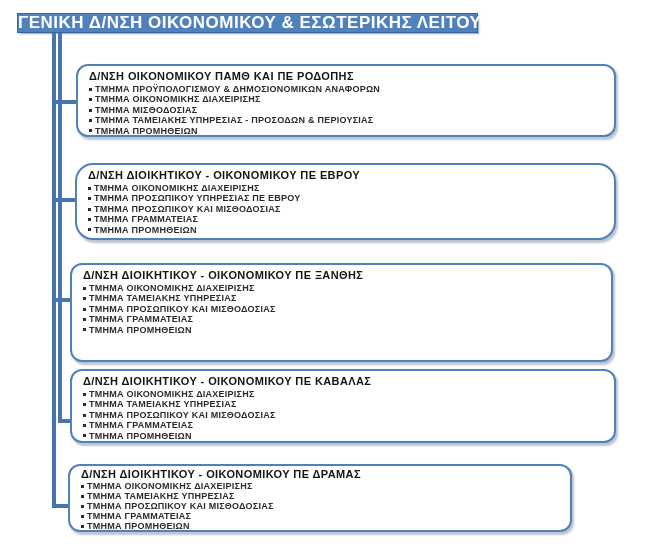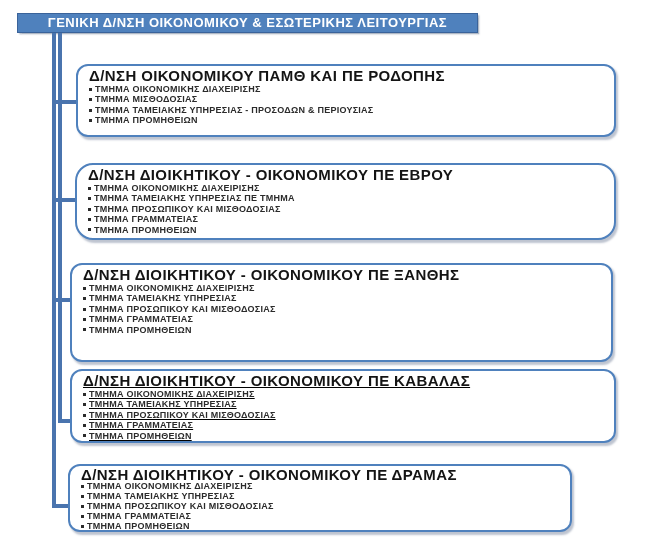--- a/index.html
+++ b/index.html
@@ -5,32 +5,32 @@
   html,body{margin:0;padding:0;}
   body{
     width:651px;height:551px;position:relative;background:#ffffff;
     font-family:"Liberation Sans","DejaVu Sans",sans-serif;
     overflow:hidden;
   }
   .root-box{
     position:absolute;left:17px;top:13px;width:461px;height:20px;
     background:#4F81BD;border:1px solid #3A639A;box-sizing:border-box;
     box-shadow:1.5px 1.5px 1.5px rgba(110,125,150,.55);
-    color:#ffffff;font-weight:bold;font-size:13px;letter-spacing:.5px;
+    color:#ffffff;font-weight:bold;font-size:17px;letter-spacing:.5px;
     text-align:center;line-height:18px;white-space:nowrap;
   }
   .vline,.hstub{position:absolute;background:#4A74AE;}
   .dir-box{
     position:absolute;background:#ffffff;border:2.5px solid #4F81BD;
     border-radius:12px;box-sizing:border-box;
     box-shadow:2px 2.5px 2px rgba(110,125,150,.45);
     padding:3px 8px 0 11px;
   }
   .dir-title{
-    font-weight:bold;font-size:15px;color:#141414;letter-spacing:.4px;
+    font-weight:bold;font-size:11px;color:#141414;letter-spacing:.4px;
     white-space:nowrap;line-height:14px;margin-bottom:1px;
   }
   .dept{
     display:flex;align-items:center;gap:3px;
     font-weight:bold;font-size:9px;color:#2B2B2B;letter-spacing:.25px;
     line-height:10.4px;white-space:nowrap;
   }
   .dept::before{
     content:"";width:3px;height:3px;background:#2B2B2B;flex:none;
   }
@@ -47,45 +47,46 @@
 <div class="vline" style="left:58px;top:33px;width:4px;height:390px;"></div>
 
 <div class="hstub" style="left:52px;top:100px;width:27px;height:4px;"></div>
 <div class="hstub" style="left:52px;top:198px;width:26px;height:4px;"></div>
 <div class="hstub" style="left:52px;top:298px;width:22px;height:4px;"></div>
 <div class="hstub" style="left:58px;top:419px;width:15px;height:4px;"></div>
 <div class="hstub" style="left:52px;top:504px;width:19px;height:4px;"></div>
 
 <div class="dir-box" style="left:76px;top:64px;width:540px;height:73px;">
   <div class="dir-title">Δ/ΝΣΗ ΟΙΚΟΝΟΜΙΚΟΥ ΠΑΜΘ ΚΑΙ ΠΕ ΡΟΔΟΠΗΣ</div>
+  <div class="dept">ΤΜΗΜΑ ΠΡΟΫΠΟΛΟΓΙΣΜΟΥ &amp; ΔΗΜΟΣΙΟΝΟΜΙΚΩΝ ΑΝΑΦΟΡΩΝ</div>
   <div class="dept">ΤΜΗΜΑ ΟΙΚΟΝΟΜΙΚΗΣ ΔΙΑΧΕΙΡΙΣΗΣ</div>
   <div class="dept">ΤΜΗΜΑ ΜΙΣΘΟΔΟΣΙΑΣ</div>
   <div class="dept">ΤΜΗΜΑ ΤΑΜΕΙΑΚΗΣ ΥΠΗΡΕΣΙΑΣ - ΠΡΟΣΟΔΩΝ &amp; ΠΕΡΙΟΥΣΙΑΣ</div>
   <div class="dept">ΤΜΗΜΑ ΠΡΟΜΗΘΕΙΩΝ</div>
 </div>
 
 <div class="dir-box" style="left:75px;top:163px;width:541px;height:77px;border-radius:18px;">
   <div class="dir-title">Δ/ΝΣΗ ΔΙΟΙΚΗΤΙΚΟΥ -  ΟΙΚΟΝΟΜΙΚΟΥ ΠΕ ΕΒΡΟΥ</div>
   <div class="dept">ΤΜΗΜΑ  ΟΙΚΟΝΟΜΙΚΗΣ ΔΙΑΧΕΙΡΙΣΗΣ</div>
-  <div class="dept">ΤΜΗΜΑ ΤΑΜΕΙΑΚΗΣ ΥΠΗΡΕΣΙΑΣ ΠΕ ΤΜΗΜΑ</div>
+  <div class="dept">ΤΜΗΜΑ ΠΡΟΣΩΠΙΚΟΥ ΥΠΗΡΕΣΙΑΣ ΠΕ ΕΒΡΟΥ</div>
   <div class="dept">ΤΜΗΜΑ ΠΡΟΣΩΠΙΚΟΥ ΚΑΙ ΜΙΣΘΟΔΟΣΙΑΣ</div>
   <div class="dept">ΤΜΗΜΑ ΓΡΑΜΜΑΤΕΙΑΣ</div>
   <div class="dept">ΤΜΗΜΑ ΠΡΟΜΗΘΕΙΩΝ</div>
 </div>
 
 <div class="dir-box" style="left:70px;top:263px;width:543px;height:99px;">
   <div class="dir-title">Δ/ΝΣΗ ΔΙΟΙΚΗΤΙΚΟΥ - ΟΙΚΟΝΟΜΙΚΟΥ ΠΕ ΞΑΝΘΗΣ</div>
   <div class="dept">ΤΜΗΜΑ ΟΙΚΟΝΟΜΙΚΗΣ ΔΙΑΧΕΙΡΙΣΗΣ</div>
   <div class="dept">ΤΜΗΜΑ ΤΑΜΕΙΑΚΗΣ ΥΠΗΡΕΣΙΑΣ</div>
   <div class="dept">ΤΜΗΜΑ  ΠΡΟΣΩΠΙΚΟΥ ΚΑΙ ΜΙΣΘΟΔΟΣΙΑΣ</div>
   <div class="dept">ΤΜΗΜΑ  ΓΡΑΜΜΑΤΕΙΑΣ</div>
   <div class="dept">ΤΜΗΜΑ ΠΡΟΜΗΘΕΙΩΝ</div>
 </div>
 
-<div class="dir-box" style="left:70px;top:369px;width:546px;height:74px;text-decoration:underline;">
+<div class="dir-box" style="left:70px;top:369px;width:546px;height:74px;">
   <div class="dir-title">Δ/ΝΣΗ ΔΙΟΙΚΗΤΙΚΟΥ - ΟΙΚΟΝΟΜΙΚΟΥ ΠΕ ΚΑΒΑΛΑΣ</div>
   <div class="dept">ΤΜΗΜΑ ΟΙΚΟΝΟΜΙΚΗΣ  ΔΙΑΧΕΙΡΙΣΗΣ</div>
   <div class="dept">ΤΜΗΜΑ ΤΑΜΕΙΑΚΗΣ ΥΠΗΡΕΣΙΑΣ</div>
   <div class="dept">ΤΜΗΜΑ ΠΡΟΣΩΠΙΚΟΥ ΚΑΙ  ΜΙΣΘΟΔΟΣΙΑΣ</div>
   <div class="dept">ΤΜΗΜΑ ΓΡΑΜΜΑΤΕΙΑΣ</div>
   <div class="dept">ΤΜΗΜΑ ΠΡΟΜΗΘΕΙΩΝ</div>
 </div>
 
 <div class="dir-box compact" style="left:68px;top:464px;width:504px;height:68px;">
   <div class="dir-title">Δ/ΝΣΗ ΔΙΟΙΚΗΤΙΚΟΥ - ΟΙΚΟΝΟΜΙΚΟΥ ΠΕ ΔΡΑΜΑΣ</div>

